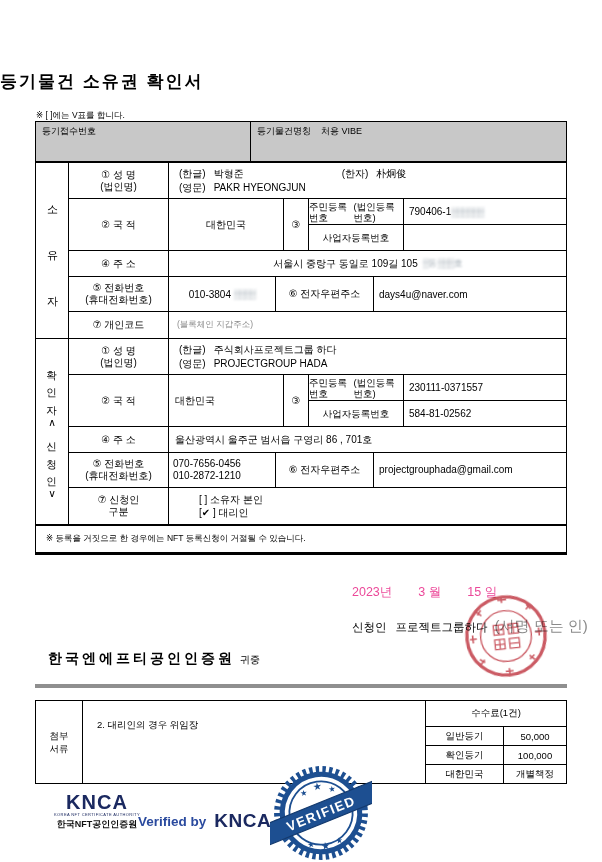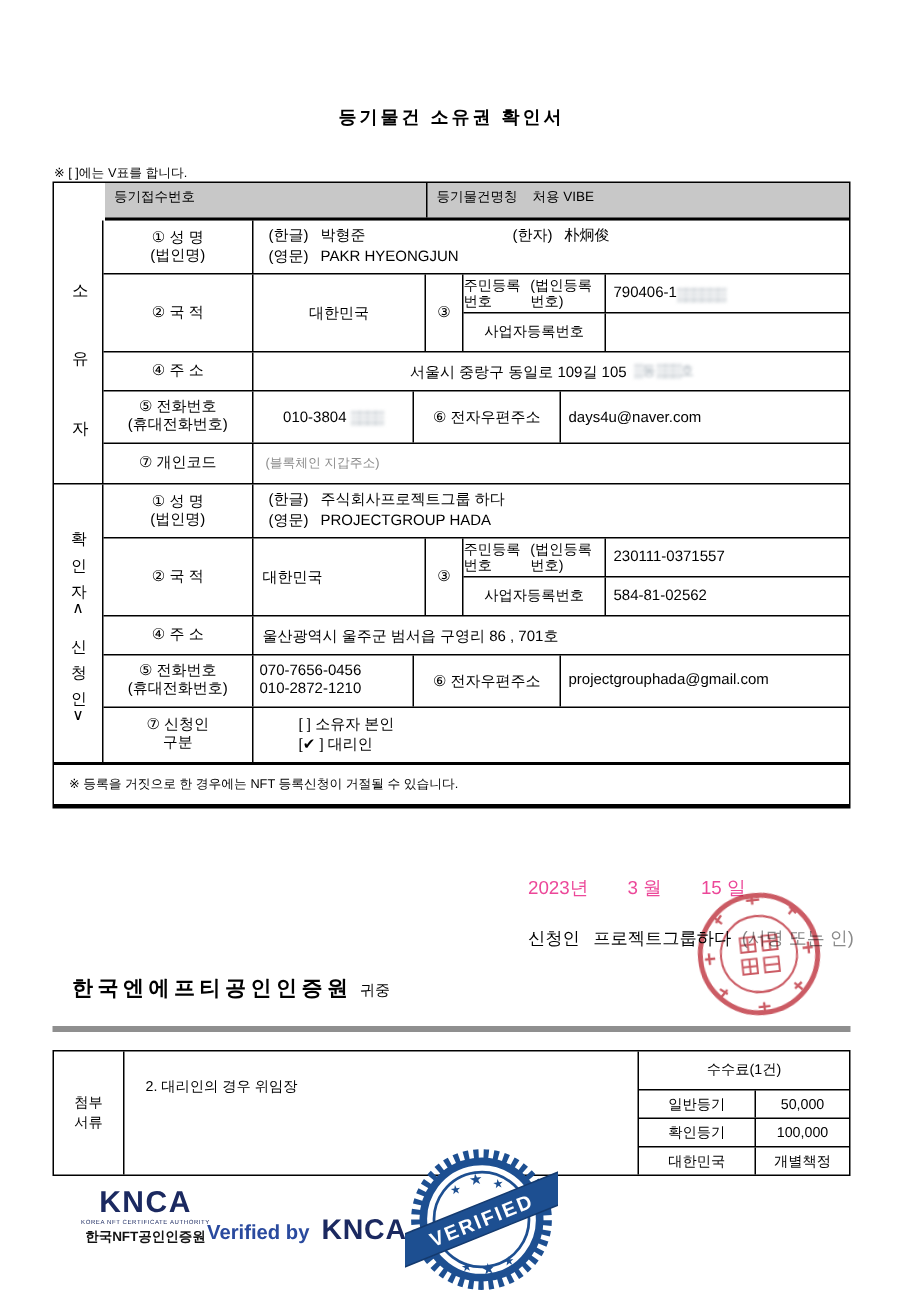--- a/index.html
+++ b/index.html
@@ -1,27 +1,27 @@
 <!DOCTYPE html>
 <html><head>
 <meta charset="utf-8">
 <style>
   * { margin:0; padding:0; box-sizing:border-box; }
   body { background:#fff; font-family:"Liberation Sans","DejaVu Sans",sans-serif; color:#1a1a1a; }
   .page { position:relative; width:602px; height:862px; background:#fff; overflow:hidden; }
 
-  .title { position:absolute; top:70px; left:0; width:100%; text-align:center;
-           font-size:12px; font-weight:700; letter-spacing:2px; color:#000; }
+  .title { position:absolute; top:70px; left:0; width:100%; text-align:left;
+           font-size:17px; font-weight:700; letter-spacing:2px; color:#000; }
   .check-note { position:absolute; left:36px; top:110px; font-size:8.5px; color:#000; }
 
   
   .main-table { position:absolute; left:35px; top:121px; width:532px;
                 border:1px solid #000; border-bottom-width:3px; font-size:10px; color:#000; }
   .row { display:flex; }
-  .ghead { background:#c8c8c8; height:25px; border-bottom:2px solid #000; font-size:9px;margin-left:34px; }
+  .ghead { background:#c8c8c8; height:41px; border-bottom:2px solid #000; font-size:9px; }
   .ghead .gcell { padding:3px 6px; }
   .gcell-l { width:215px; border-right:1px solid #000; }
   .gcell-r { flex:1; display:flex; gap:10px; }
 
   .section { display:flex; }
   .section.owner { border-bottom:1px solid #000; }
   .side-cell { width:33px; border-right:1px solid #000; display:flex; align-items:center; justify-content:center;
                writing-mode:vertical-rl; text-orientation:upright; font-size:11px; }
   .side-owner { letter-spacing:34px; padding-top:30px; }
   .side-appl { letter-spacing:7px; padding-top:6px; font-size:10.5px; }
@@ -63,21 +63,21 @@
   .warn-row { border-top:2px solid #000; height:28px; display:flex; align-items:center;
               padding-left:10px; font-size:8.5px; }
   .masked { color:#a9b2ba; filter:blur(1.1px); letter-spacing:-1px; font-size:9px; }
 
   
   .date-line { position:absolute; left:352px; top:584px; display:flex; gap:26px;
                font-size:12.5px; color:#ec4899; }
   .sig-line { position:absolute; left:352px; top:617px; font-size:11.5px; color:#000;
               display:flex; align-items:baseline; }
   .sig-line .name { margin-left:9px; }
-  .sig-line .note { margin-left:7px; color:#8a8a8a; font-size:12px; }
+  .sig-line .note { margin-left:7px; color:#8a8a8a; font-size:15px; }
   .seal { position:absolute; left:462px; top:592px; width:88px; height:88px;
           mix-blend-mode:multiply; transform:rotate(-6deg); filter:blur(0.4px); }
   .recipient { position:absolute; left:48px; top:650px; display:flex; align-items:baseline; color:#000; }
   .recipient .rname { font-size:14px; font-weight:700; letter-spacing:3px; }
   .recipient .rsuffix { font-size:10px; margin-left:5px; }
 
   .divider { position:absolute; left:35px; top:684px; width:532px; height:4px; background:#8f8f8f; }
 
   
   .bottom-table { position:absolute; left:35px; top:700px; width:532px; height:84px;

